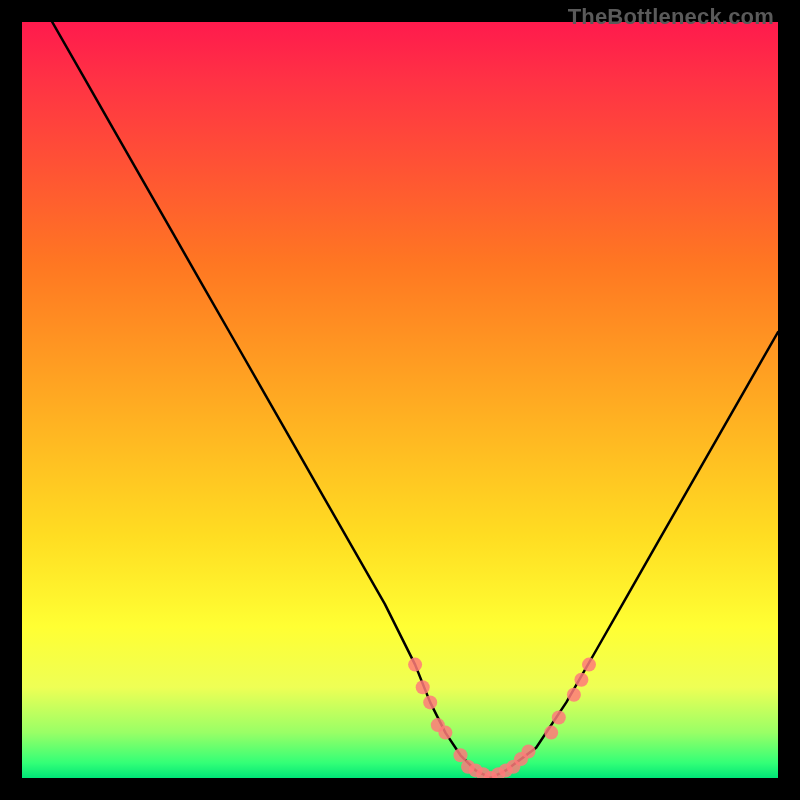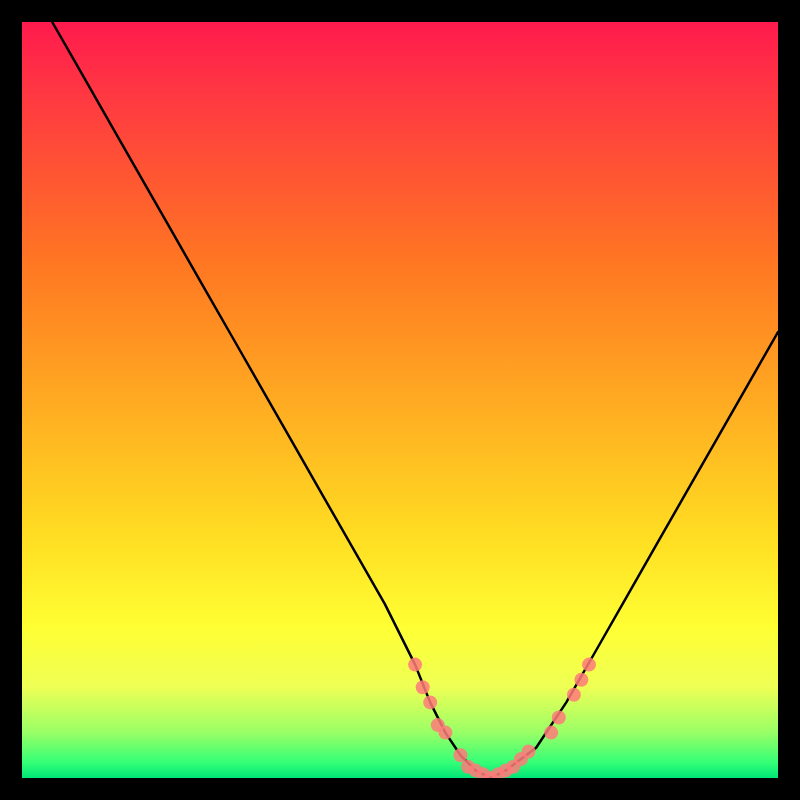--- a/index.html
+++ b/index.html
@@ -74,13 +74,14 @@
           <circle cx="499.0" cy="737.1" r="7" fill="#ff7a7a" fill-opacity="0.85"></circle>
           <circle cx="506.5" cy="729.5" r="7" fill="#ff7a7a" fill-opacity="0.85"></circle>
           <circle cx="529.2" cy="710.6" r="7" fill="#ff7a7a" fill-opacity="0.85"></circle>
           <circle cx="536.8" cy="695.5" r="7" fill="#ff7a7a" fill-opacity="0.85"></circle>
           <circle cx="551.9" cy="672.8" r="7" fill="#ff7a7a" fill-opacity="0.85"></circle>
           <circle cx="559.4" cy="657.7" r="7" fill="#ff7a7a" fill-opacity="0.85"></circle>
           <circle cx="567.0" cy="642.6" r="7" fill="#ff7a7a" fill-opacity="0.85"></circle>
         </g>
     </svg>
   </div>
+  <div class="watermark">TheBottleneck.com</div>
 </div>
 
 </body></html>

